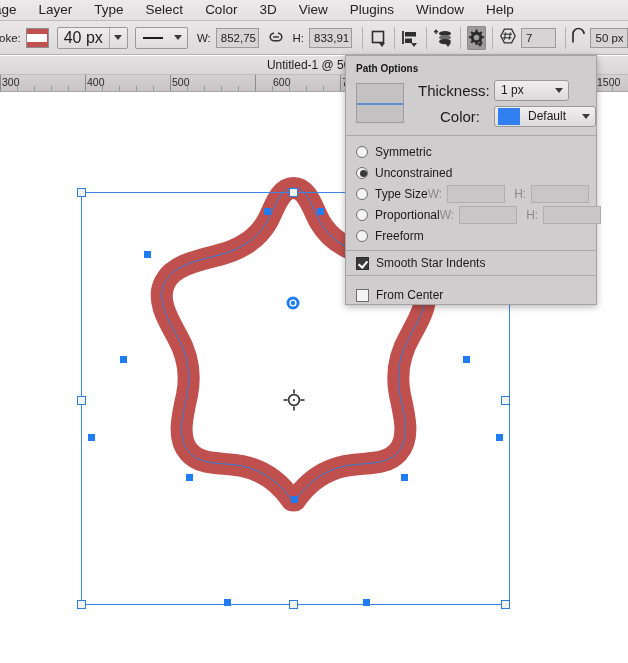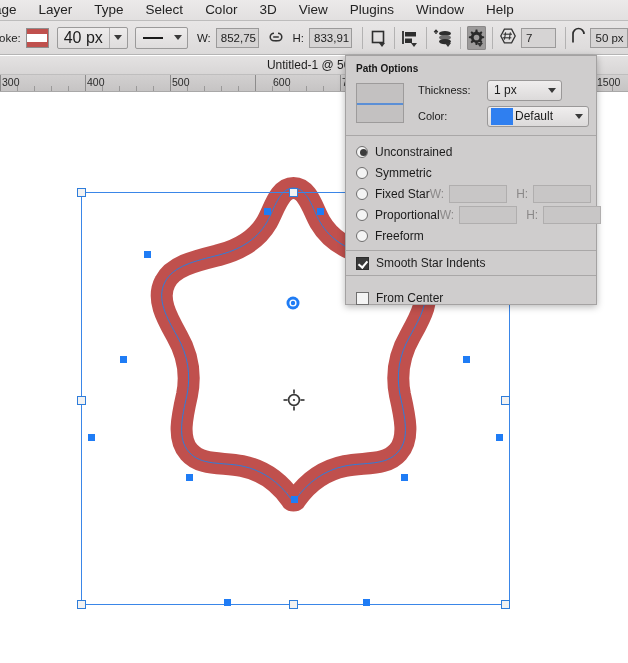--- a/index.html
+++ b/index.html
@@ -144,22 +144,22 @@
     border: 1px solid #9d9b9b; position: relative; flex: none;
   }
   .preview-box .pvline {
     position: absolute; left: 0; right: 0; top: 19px;
     height: 2px; background: #5b8fd6;
   }
   .panel-fields { margin-left: 14px; }
   .pf-row { display: flex; align-items: center; height: 20px; }
   .pf-row + .pf-row { margin-top: 6px; }
   .pf-label {
-    font-size: 11px; color: #1b1b1b; width: 62px;
-    text-align: left; margin-right: 7px; white-space: nowrap;
+    font-size: 15px; color: #1b1b1b; width: 62px;
+    text-align: right; margin-right: 14px; white-space: nowrap;
   }
   .panel-combo {
     height: 21px; background: linear-gradient(#f0eeee,#dcdada);
     border: 1px solid #9a9898; border-radius: 3px;
     display: flex; align-items: center; font-size: 12px; color: #1b1b1b;
   }
   .panel-combo .pcv { padding: 0 6px; white-space: nowrap; text-align: right; }
   .panel-combo .pcarr { margin-left: auto; width: 19px; display: flex;
     align-items: center; justify-content: center; }
   .color-chip {
@@ -485,43 +485,43 @@
             <span class="pcv" data-name="thickness-value">1 px</span>
             <span class="pcarr" data-name="chevron-down-icon">
                 <i class="chev"></i>
               </span>
           </div>
         </div>
         <div class="pf-row" data-name="color-row">
           <span class="pf-label" data-name="color-label">Color:</span>
           <div class="panel-combo" style="width:102px;" data-name="color-combo">
             <span class="color-chip" data-name="color-chip"></span>
-            <span class="pcv" style="padding-left:2px;" data-name="color-value">Default</span>
+            <span class="pcv" style="padding-left:8px;" data-name="color-value">Default</span>
             <span class="pcarr" data-name="chevron-down-icon">
                 <i class="chev"></i>
               </span>
           </div>
         </div>
       </div>
     </div>
 
     <div class="panel-sep" data-name="panel-divider"></div>
 
     <div style="padding:5px 0 4px;" data-name="constraint-group">
+      <div class="radio-row" data-name="constraint-symmetric">
+        <span class="radio" data-name="radio-symmetric"></span>
+        <span class="radio-label" data-name="constraint-label">Symmetric</span>
+      </div>
       <div class="radio-row" data-name="constraint-unconstrained">
         <span class="radio on" data-name="radio-unconstrained"></span>
         <span class="radio-label" data-name="constraint-label">Unconstrained</span>
       </div>
-      <div class="radio-row" data-name="constraint-symmetric">
-        <span class="radio" data-name="radio-symmetric"></span>
-        <span class="radio-label" data-name="constraint-label">Symmetric</span>
-      </div>
       <div class="radio-row" data-name="constraint-fixed-size">
         <span class="radio" data-name="radio-fixed-size"></span>
-        <span class="radio-label" data-name="constraint-label">Fixed Star</span>
+        <span class="radio-label" data-name="constraint-label">Type Size</span>
         <span class="wh-group" data-name="fixed-size-fields">
           <span class="wh-label" data-name="fixed-width-label">W:</span>
           <span class="wh-field" data-name="fixed-width-input"></span>
           <span class="wh-label" style="margin-left:9px;" data-name="fixed-height-label">H:</span>
           <span class="wh-field" data-name="fixed-height-input"></span>
         </span>
       </div>
       <div class="radio-row" data-name="constraint-proportional">
         <span class="radio" data-name="radio-proportional"></span>
         <span class="radio-label" data-name="constraint-label">Proportional</span>
@@ -541,20 +541,20 @@
     <div class="panel-sep" data-name="panel-divider"></div>
 
 
     <div class="cb-row" data-name="smooth-star-indents-row">
       <span class="checkbox on" data-name="checkbox-smooth-star-indents"></span>
       <span class="cb-label" data-name="smooth-star-indents-label">Smooth Star Indents</span>
     </div>
 
     <div class="panel-sep" data-name="panel-divider"></div>
 
-    <div class="cb-row" style="margin-top:10px;" data-name="from-center-row">
+    <div class="cb-row" style="margin-top:2px;align-items:flex-end;" data-name="from-center-row">
       <span class="checkbox" data-name="checkbox-from-center"></span>
       <span class="cb-label" data-name="from-center-label">From Center</span>
     </div>
 
   </div>
 
 </div>
 
 </body></html>

